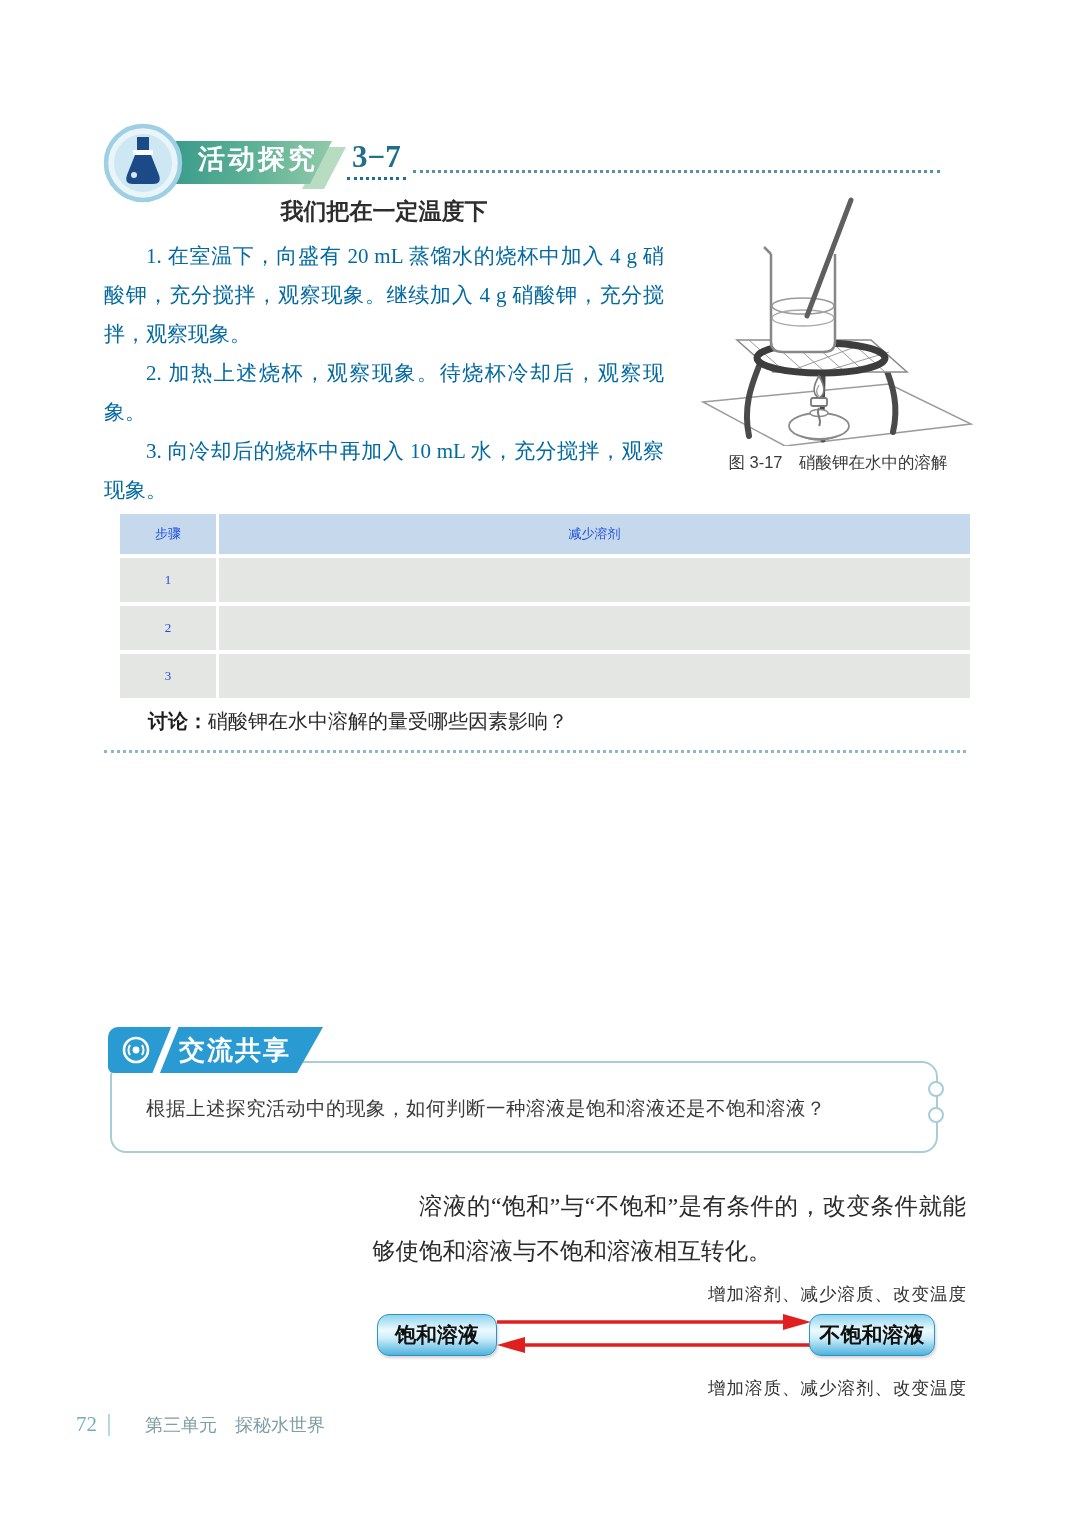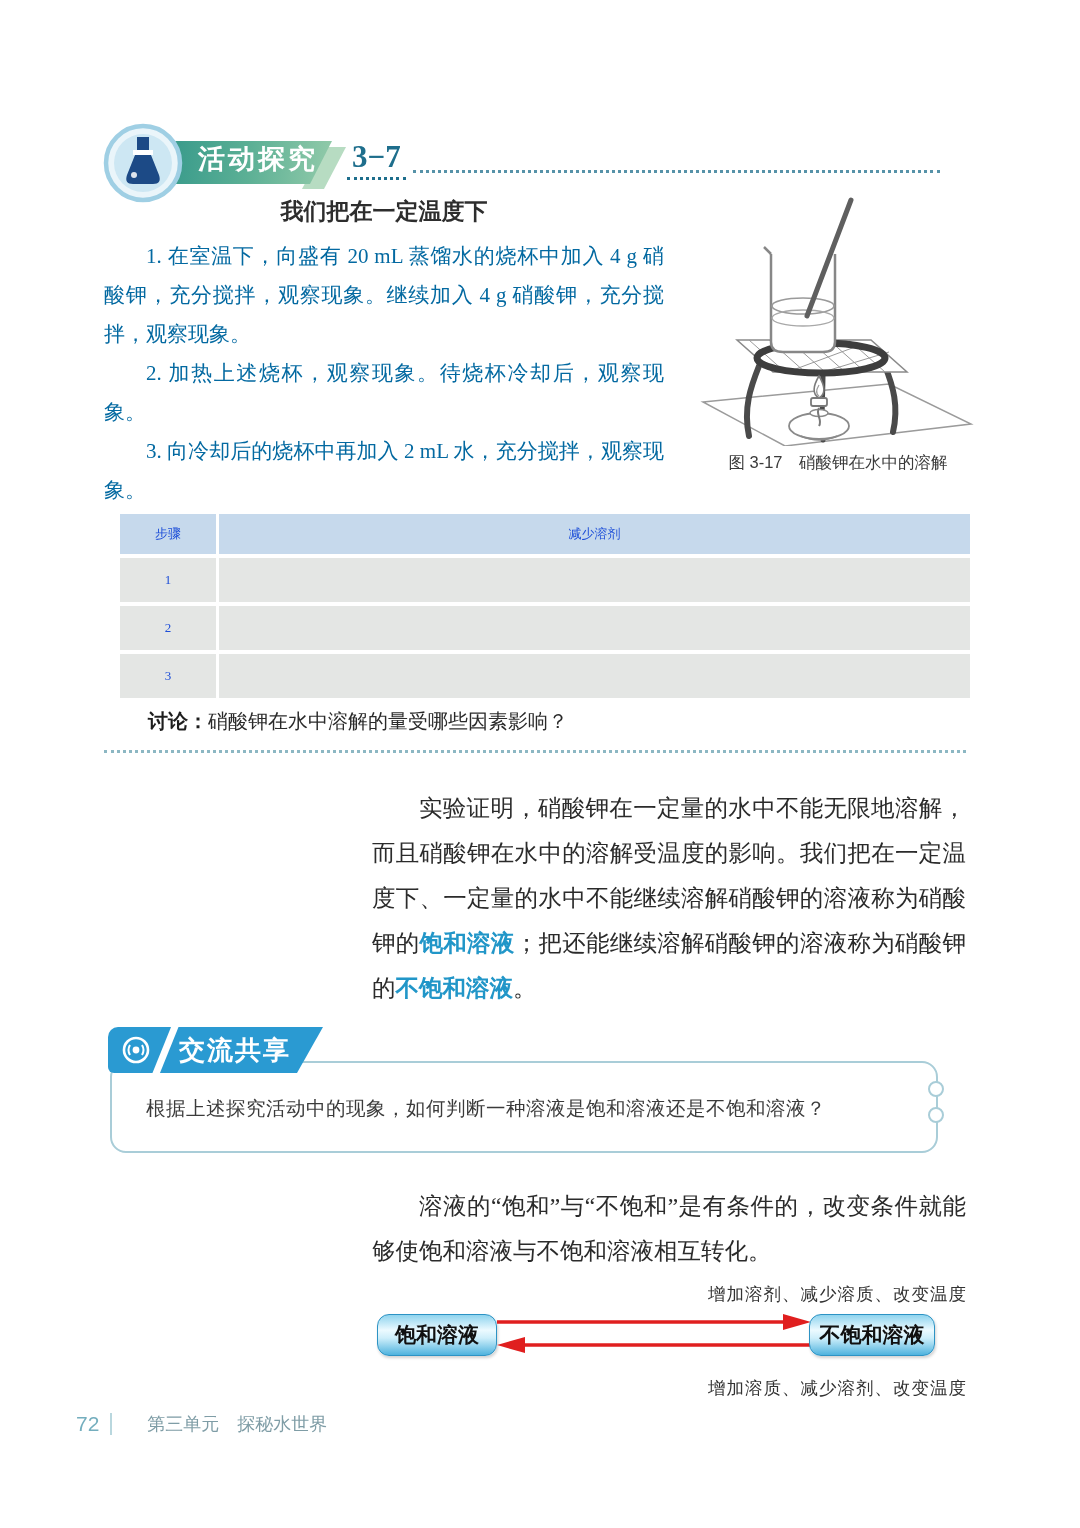--- a/index.html
+++ b/index.html
@@ -72,21 +72,21 @@
   .pill{position:absolute;top:32px;height:42px;border-radius:12px;border:1.5px solid #2d93c4;
     box-sizing:border-box;display:flex;align-items:center;justify-content:center;
     background:linear-gradient(180deg,#8fd4ee 0%,#ecfaff 38%,#cdeefa 58%,var(--pill-blue,#4fb3de) 100%);
     font-size:21px;font-weight:700;color:#101010;box-shadow:1px 2px 3px rgba(0,0,0,.18);}
   .pill-left{left:4px;width:120px;}
   .pill-right{left:436px;width:126px;}
   .arrows{position:absolute;left:124px;top:30px;}
 
   
   .footer{left:76px;top:1412px;display:flex;align-items:center;
-    font-family:Liberation Sans, sans-serif;}
+    font-family:Liberation Serif, serif;}
   .footer .num{font-size:21px;color:var(--footer-teal,#74aebe);}
   .footer .divider{width:2px;height:22px;background:#b9d7de;margin:0 11px;}
   .footer .section{font-size:18px;color:#7f9da6;white-space:pre;margin-left:24px;}
 </style>
 </head>
 <body>
 
 <div class="page">
 
   <div class="abs banner-accent"></div>
@@ -103,21 +103,21 @@
     </svg>
   </div>
   <span class="abs activity-num">3−7</span>
   <div class="abs dotted-line"></div>
 
   <div class="abs activity-title">我们把在一定温度下</div>
 
   <div class="abs steps">
     <p>1. 在室温下，向盛有 20 mL 蒸馏水的烧杯中加入 4 g 硝酸钾，充分搅拌，观察现象。继续加入 4 g 硝酸钾，充分搅拌，观察现象。</p>
     <p>2. 加热上述烧杯，观察现象。待烧杯冷却后，观察现象。</p>
-    <p>3. 向冷却后的烧杯中再加入 2 mL 水，充分搅拌，观察现象。</p>
+    <p>3. 向冷却后的烧杯中再加入 10 mL 水，充分搅拌，观察现象。</p>
   </div>
 
   <div class="abs figure">
     <svg width="290" height="252" viewBox="0 0 290 252">
       <polygon points="10,208 196,190 278,230 92,252" fill="#ffffff" stroke="#9b9b9b" stroke-width="1.5"></polygon>
       <path d="M66 172 C58 192 50 214 56 242" fill="none" stroke="#4a4a4a" stroke-width="6" stroke-linecap="round"></path>
       <path d="M192 172 C200 192 206 212 200 238" fill="none" stroke="#4a4a4a" stroke-width="6" stroke-linecap="round"></path>
       <path d="M130 180 C130 200 128 222 130 246" fill="none" stroke="#4a4a4a" stroke-width="5" stroke-linecap="round"></path>
 
       <polygon points="44,146 178,146 214,178 80,178" fill="#ffffff" stroke="#8a8a8a" stroke-width="1.5"></polygon>
@@ -159,21 +159,20 @@
     <div class="cell td"></div>
     <div class="cell td">3</div>
     <div class="cell td"></div>
   </div>
 
   <div class="abs discussion">
     <span class="disc-label">讨论：</span><span>硝酸钾在水中溶解的量受哪些因素影响？</span>
   </div>
   <div class="abs dotted-sep"></div>
 
-  <p class="abs body-para para1"><span>实验证明，硝酸钾在一定量的水中不能无限地溶解，而且硝酸钾在水中的溶解受温度的影响。我们把在一定温度下、一定量的水中不能继续溶解硝酸钾的溶液称为硝酸钾的</span><span class="term">饱和溶液</span><span>；把还能继续溶解硝酸钾的溶液称为硝酸钾的</span><span class="term">不饱和溶液</span><span>。</span></p>
 
   <div class="abs share-badge">
     <div class="body">
       <svg width="32" height="32" viewBox="0 0 32 32">
         <circle cx="16" cy="16" r="12" fill="none" stroke="#ffffff" stroke-width="2.6"></circle>
         <circle cx="16" cy="16" r="3.4" fill="#ffffff"></circle>
         <path d="M10 11 Q7 16 10 21" fill="none" stroke="#ffffff" stroke-width="2"></path>
         <path d="M22 11 Q25 16 22 21" fill="none" stroke="#ffffff" stroke-width="2"></path>
       </svg>
       <div class="slash"></div>

